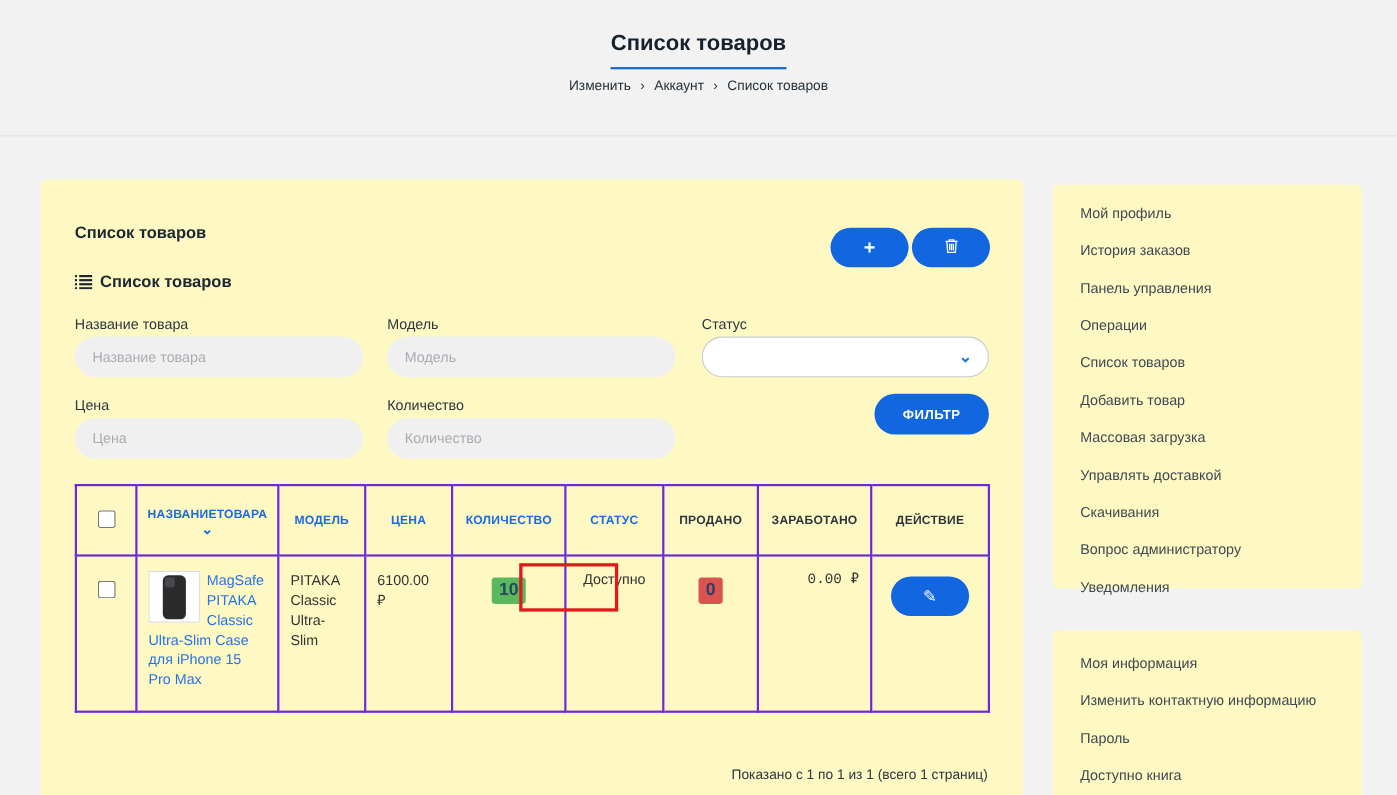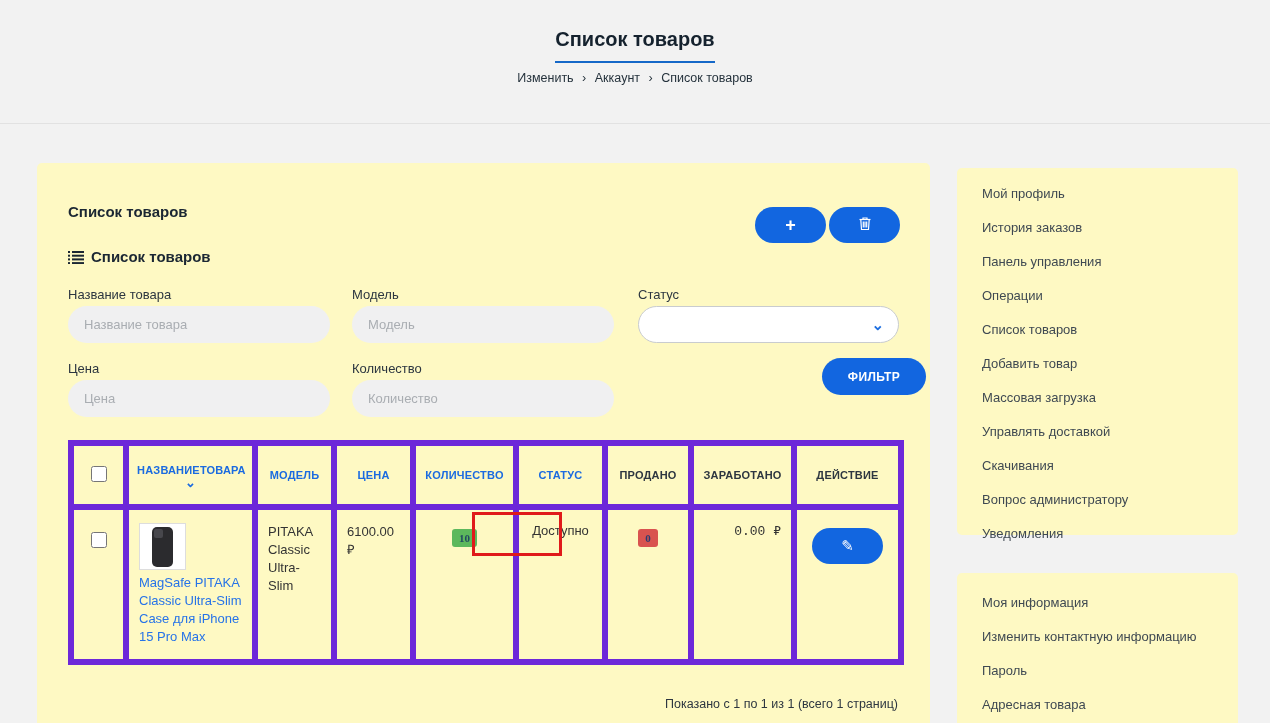--- a/index.html
+++ b/index.html
@@ -35,47 +35,47 @@
   
   .f-label { position:absolute; font-size:13px; color:#2c3640; }
   .f-input { position:absolute; width:262px; height:37px; border:none; background:#f0f0f1;
              border-radius:19px; padding:0 16px; font-size:13px; color:#333;
              font-family:"Liberation Sans", sans-serif; }
   .f-input::placeholder { color:#a9adb2; }
   .f-select { position:absolute; width:261px; height:37px; background:#fff; border:1px solid #c9cccf;
               border-radius:19px; display:flex; align-items:center; justify-content:flex-end;
               padding:0 14px; cursor:pointer; }
   .f-select .chev { color:#1e6fe0; font-size:15px; font-weight:700; line-height:0.5; }
-  .btn-filter { position:absolute; left:785px; top:195px; width:104px; height:37px;
+  .btn-filter { position:absolute; left:758px; top:195px; width:104px; height:37px;
                 font-size:12px; font-weight:700; letter-spacing:0.4px; }
 
   
   .tbl { position:absolute; left:31px; top:277px; width:830px; border-collapse:collapse; table-layout:fixed; }
-  .tbl th, .tbl td { border:6px solid #6d28d9; }
+  .tbl th, .tbl td { border:2px solid #6d28d9; }
   .tbl th { height:64px; font-size:11px; font-weight:700; text-align:center; vertical-align:middle;
             padding:0 8px; letter-spacing:0.2px; }
   .th-blue { color:#1b6be0; }
   .th-dark { color:#2d3640; }
   .th-name { text-align:left; padding-left:14px; }
   .sort-chev { display:block; color:#1b6be0; font-size:13px; line-height:6px; margin-top:4px; }
   .tbl td { height:142px; vertical-align:top; padding:13px 10px; font-size:13px; color:#333; }
   .cell-check { text-align:center; }
   .cell-check input { margin-top:9px; }
   .chk { width:16px; height:16px; accent-color:#fff; }
   .thumb { float:left; width:47px; height:47px; border:1px solid #ddd; background:#fff;
            margin:0 6px 4px 0; display:flex; align-items:center; justify-content:center; }
   .phone { width:21px; height:40px; background:#2b2b2e; border-radius:5px; position:relative; }
   .phone::after { content:""; position:absolute; left:2px; top:2px; width:9px; height:9px;
                   background:#47474c; border-radius:2px; }
   .prod-link { color:#2673e8; text-decoration:none; line-height:18px; display:block; }
   .cell-name { padding-left:14px; line-height:18px; }
   .cell-model { line-height:18px; padding-left:14px; }
   .cell-price { line-height:18px; padding-left:14px; }
   .cell-qty, .cell-sold { text-align:center; }
-  .badge { display:inline-block; padding:3px 7px; border-radius:3px; font-size:11px; font-weight:700; margin-top:6px;font-family:Liberation Serif, serif; }
+  .badge { display:inline-block; padding:3px 7px; border-radius:3px; font-size:16px; font-weight:700; margin-top:6px; }
   .badge-green { background:#5cb85c; color:#234a60; }
   .badge-red   { background:#d9534f; color:#2b3c70; }
   .cell-status { padding-left:16px; padding-top:20px;text-align:center; }
   .cell-earned { text-align:right; padding-right:24px; padding-top:18px; color:#56a456;font-family:Liberation Mono, monospace; }
   .btn-edit { width:71px; height:36px; font-size:15px; margin-top:5px; }
   .cell-action { text-align:center; }
 
   
   .annotation { position:absolute; left:472px; top:512px; width:90px; height:44px;
                 border:3px solid #e01a1a; pointer-events:none; }
@@ -224,18 +224,18 @@
     <div class="side-item">Управлять доставкой</div>
     <div class="side-item">Скачивания</div>
     <div class="side-item">Вопрос администратору</div>
     <div class="side-item">Уведомления</div>
   </aside>
 
   <aside class="panel side2">
     <div class="side-item">Моя информация</div>
     <div class="side-item">Изменить контактную информацию</div>
     <div class="side-item">Пароль</div>
-    <div class="side-item">Адресная товара</div>
+    <div class="side-item">Доступно книга</div>
   </aside>
 
   <div class="annotation"></div>
 
 </div>
 
 </body></html>

